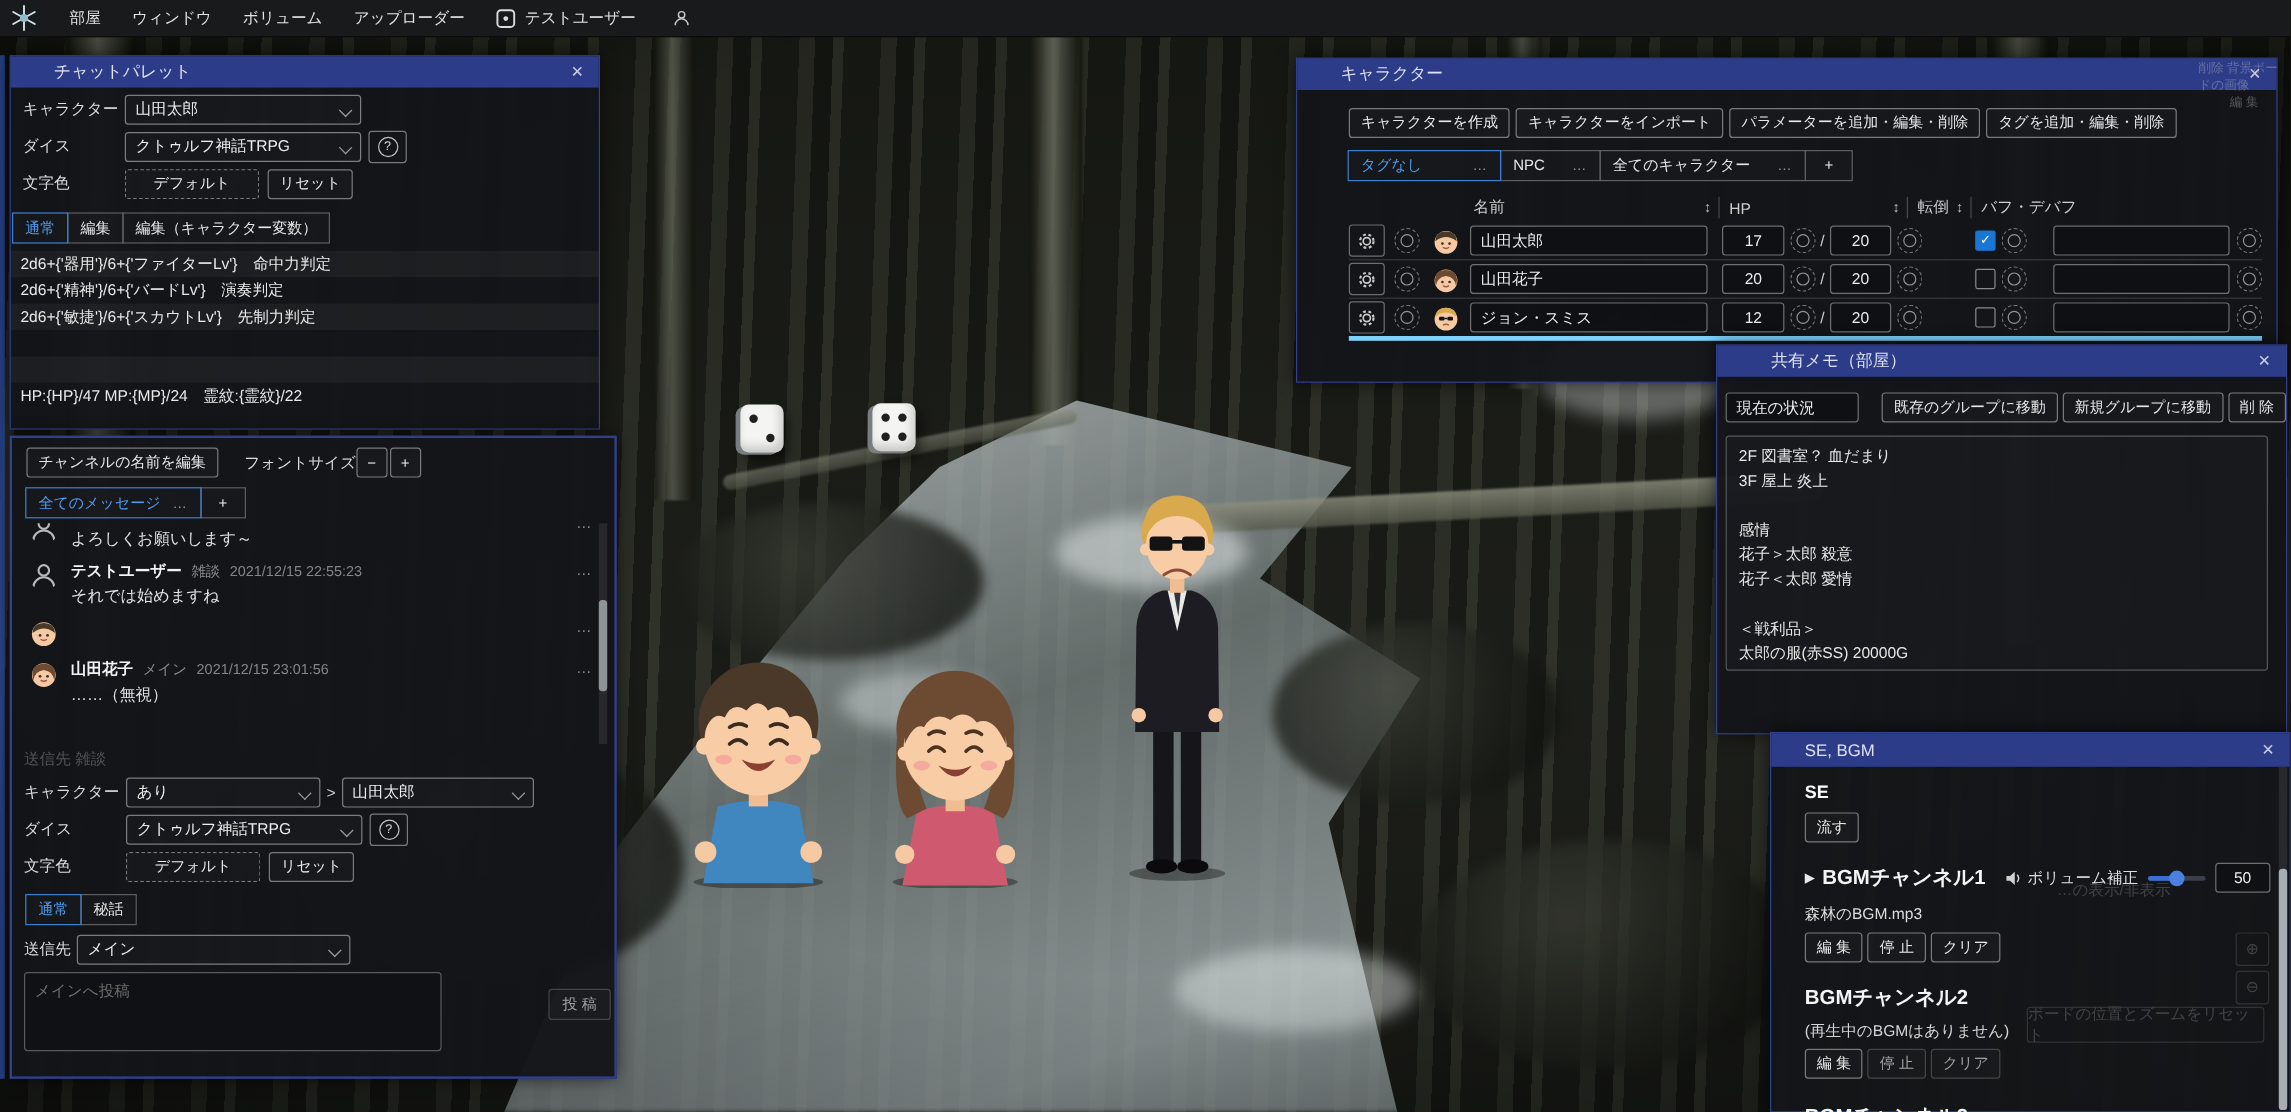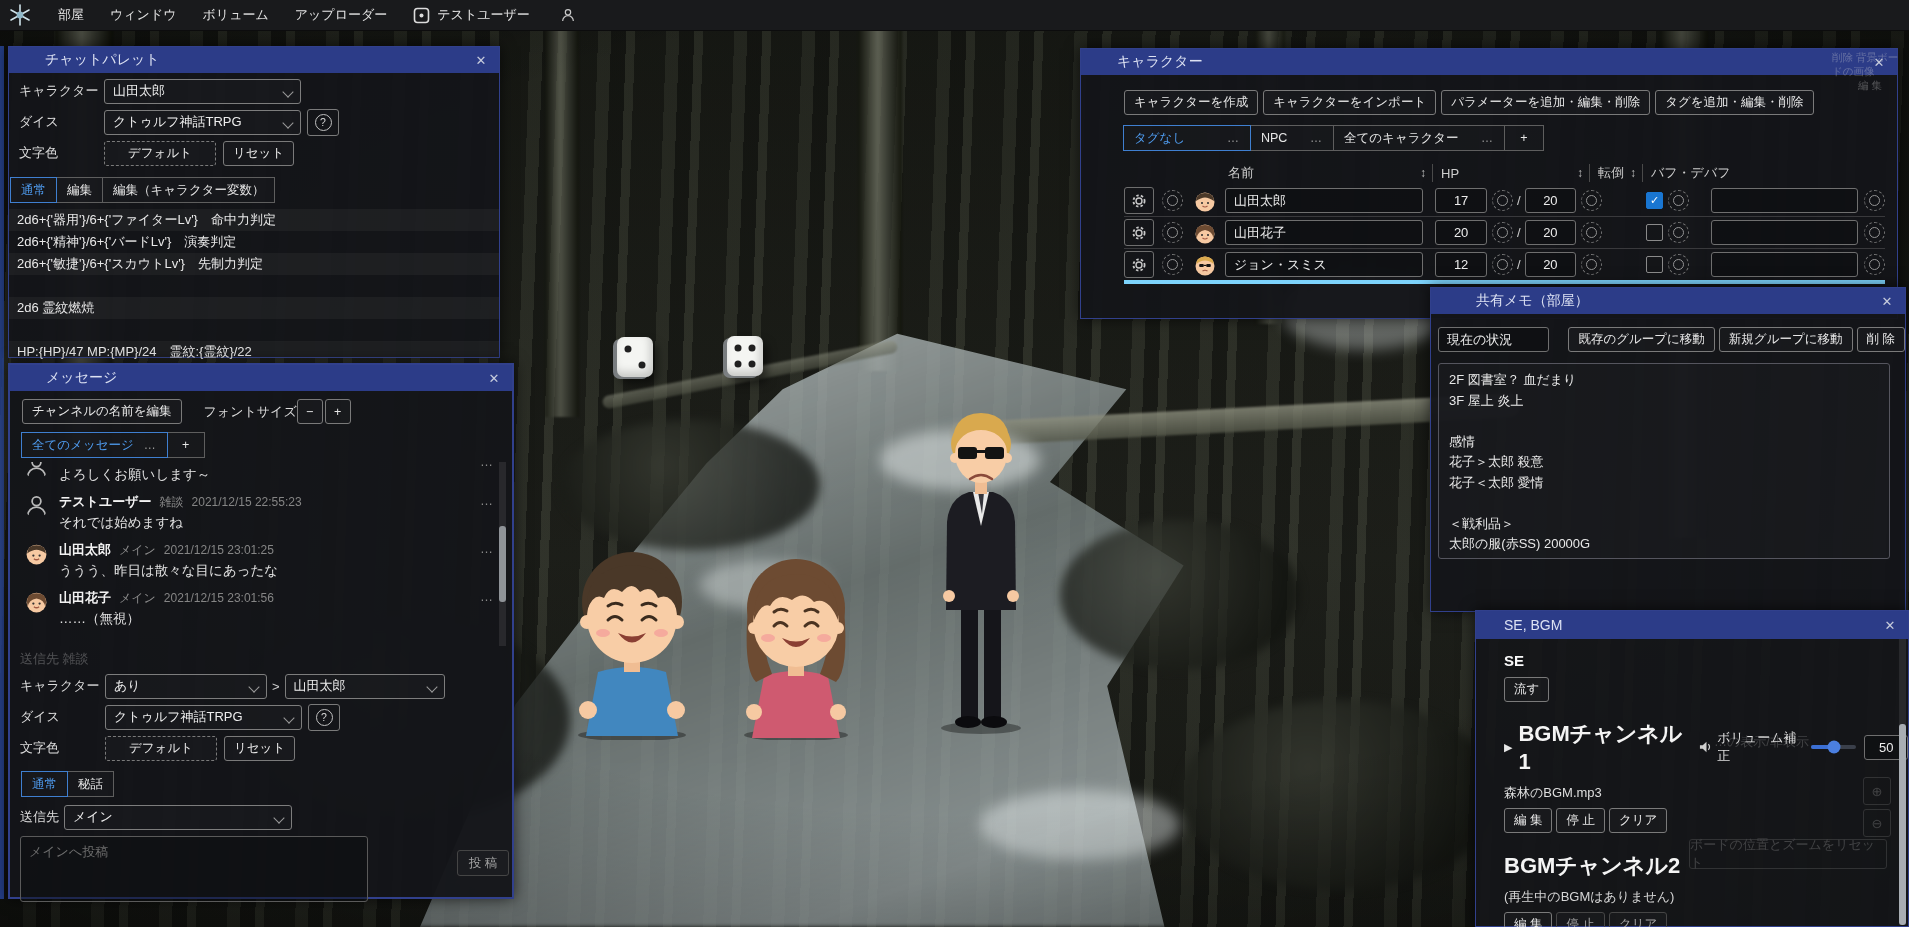--- a/index.html
+++ b/index.html
@@ -93,21 +93,21 @@
   .mmenu{margin-left:auto;color:#8a8a8a;font-size:13px;letter-spacing:1px;flex:none;cursor:pointer;}
   textarea.post-input{width:348px;height:66px;background:rgba(12,13,15,.5);border:1px solid #5a5a5a;
       border-radius:3px;color:#e8e8e8;font-family:inherit;font-size:13px;padding:6px 8px;resize:none;box-sizing:border-box;}
   textarea.post-input::placeholder{color:#6d6d6d;}
 
   
   .pline{height:22px;line-height:22px;padding-left:8px;font-size:13px;color:#e9e9e9;white-space:pre;overflow:hidden;}
   .pline:nth-child(odd){background:rgba(255,255,255,.045);}
 
   
-  .chname{font-weight:bold;font-size:22px;color:#f4f4f4;}
+  .chname{font-weight:bold;font-size:17px;color:#f4f4f4;}
   .slider{width:48px;height:4px;background:#3a3f4a;border-radius:2px;position:relative;margin-left:8px;cursor:pointer;}
   .slider .fill{position:absolute;left:0;top:0;bottom:0;width:50%;background:#3b6fd4;border-radius:2px;}
   .slider .thumb{position:absolute;left:50%;top:50%;width:13px;height:13px;border-radius:50%;
                  background:#4b7fe0;transform:translate(-50%,-50%);}
   .ghost{position:absolute;opacity:.22;color:#d8d8d8;}
   .ghostbtn{border:1px solid #999;border-radius:3px;display:flex;align-items:center;justify-content:center;
             font-size:13px;color:#ddd;}
   .sb-track{position:absolute;right:2px;top:28px;bottom:1px;width:7px;background:rgba(60,60,64,.5);}
   .sb-thumb{position:absolute;left:0;right:0;background:#a8adb3;border-radius:3px;}
 
@@ -276,31 +276,26 @@
     <div style="margin:11px 0 0 2px;display:flex;">
       <div class="tab active">通常</div>
       <div class="tab">編集</div>
       <div class="tab">編集（キャラクター変数）</div>
     </div>
     <div style="margin-top:6px;">
       <div class="pline">2d6+{'器用'}/6+{'ファイターLv'}　命中力判定</div>
       <div class="pline">2d6+{'精神'}/6+{'バードLv'}　演奏判定</div>
       <div class="pline">2d6+{'敏捷'}/6+{'スカウトLv'}　先制力判定</div>
       <div class="pline"></div>
-      <div class="pline">2d6 霊紋燃焼</div>
       <div class="pline"></div>
       <div class="pline">HP:{HP}/47 MP:{MP}/24　霊紋:{霊紋}/22</div>
     </div>
   </div>
 
   <div class="win" style="left:8px;top:363px;width:506px;height:536px;border-width:2px;">
-    <div class="whead">
-      <span>メッセージ</span>
-      <span class="wx"></span>
-    </div>
     <div style="display:flex;align-items:center;margin:8px 0 0 12px;">
       <button class="btn">チャンネルの名前を編集</button>
       <span style="margin-left:22px;color:#dcdcdc;">フォントサイズ</span>
       <button class="btn" style="width:26px;padding:0;">−</button>
       <button class="btn" style="width:26px;padding:0;margin-left:2px;">+</button>
     </div>
     <div style="margin:8px 0 0 12px;display:flex;">
       <div class="tab active">
         <span>全てのメッセージ</span>
           <span class="dots">…</span>
@@ -337,24 +332,20 @@
       <div class="mrow">
         <span class="av">
           <svg width="25" height="25" viewBox="0 0 24 24">
               <circle cx="12" cy="13" r="9.5" fill="#f6c9a2"></circle>
               <path d="M3,12 Q3.5,4 12,4 Q20.5,4 21,12 Q16,8.5 12,8.5 Q8,8.5 3,12 Z" fill="#4a3828"></path>
               <circle cx="9" cy="14" r="1.1" fill="#333"></circle>
               <circle cx="15" cy="14" r="1.1" fill="#333"></circle>
               <path d="M9.5,17 Q12,19 14.5,17" stroke="#a05a44" stroke-width="1.2" fill="none"></path>
             </svg>
         </span>
-        <div style="margin-left:10px;min-width:0;">
-          <div><span class="mname">山田太郎</span><span class="mchan">メイン</span><span class="mtime">2021/12/15 23:01:25</span></div>
-          <div class="mtext">ううう、昨日は散々な目にあったな</div>
-        </div>
         <span class="mmenu">…</span>
       </div>
       <div class="mrow">
         <span class="av">
           <svg width="25" height="25" viewBox="0 0 24 24">
               <circle cx="12" cy="13" r="9.5" fill="#f6c9a2"></circle>
               <path d="M2.8,12 Q3,4 12,4 Q21,4 21.2,12 L20.5,17.5 Q19.5,10 12,9 Q4.5,10 3.5,17.5 Z" fill="#6d4b32"></path>
               <circle cx="9" cy="14" r="1.1" fill="#333"></circle>
               <circle cx="15" cy="14" r="1.1" fill="#333"></circle>
               <path d="M9.5,17 Q12,19 14.5,17" stroke="#a05a44" stroke-width="1.2" fill="none"></path>

